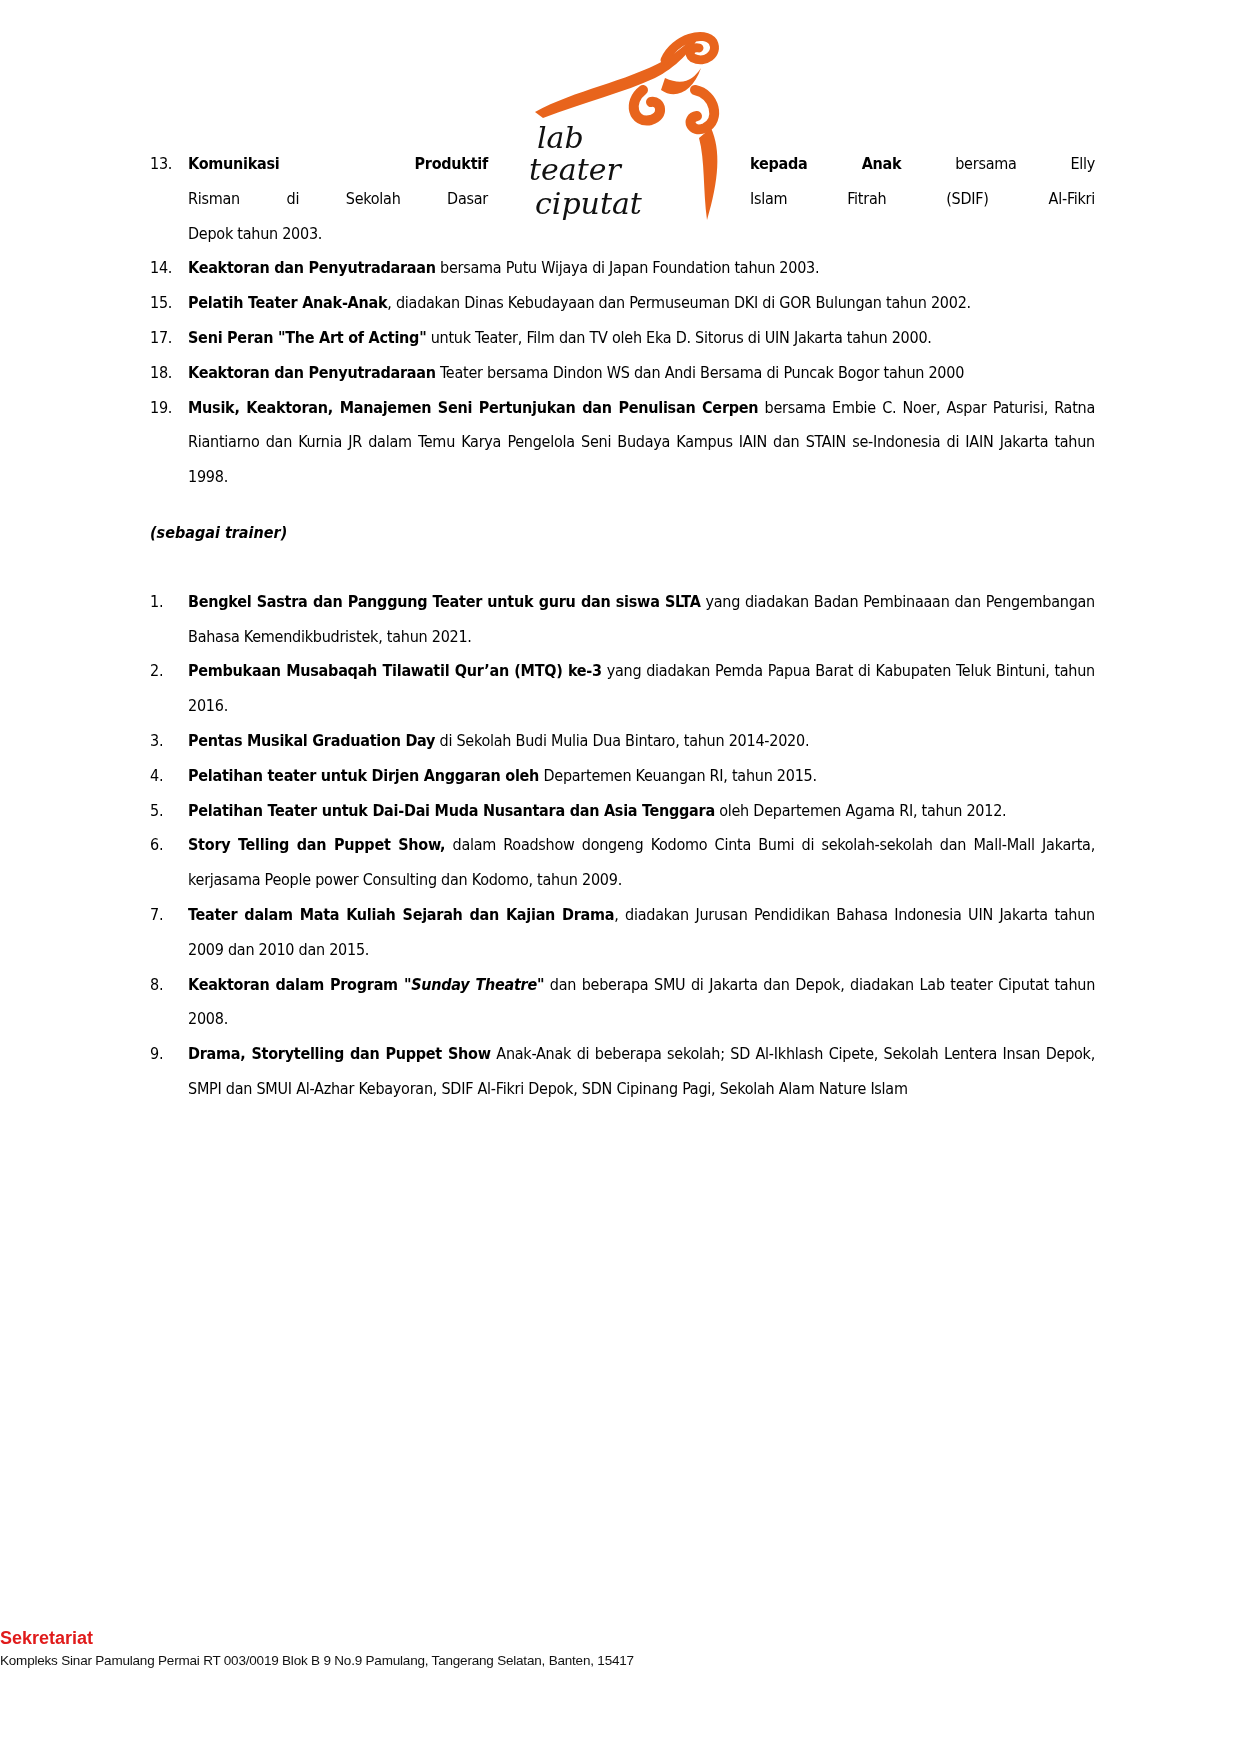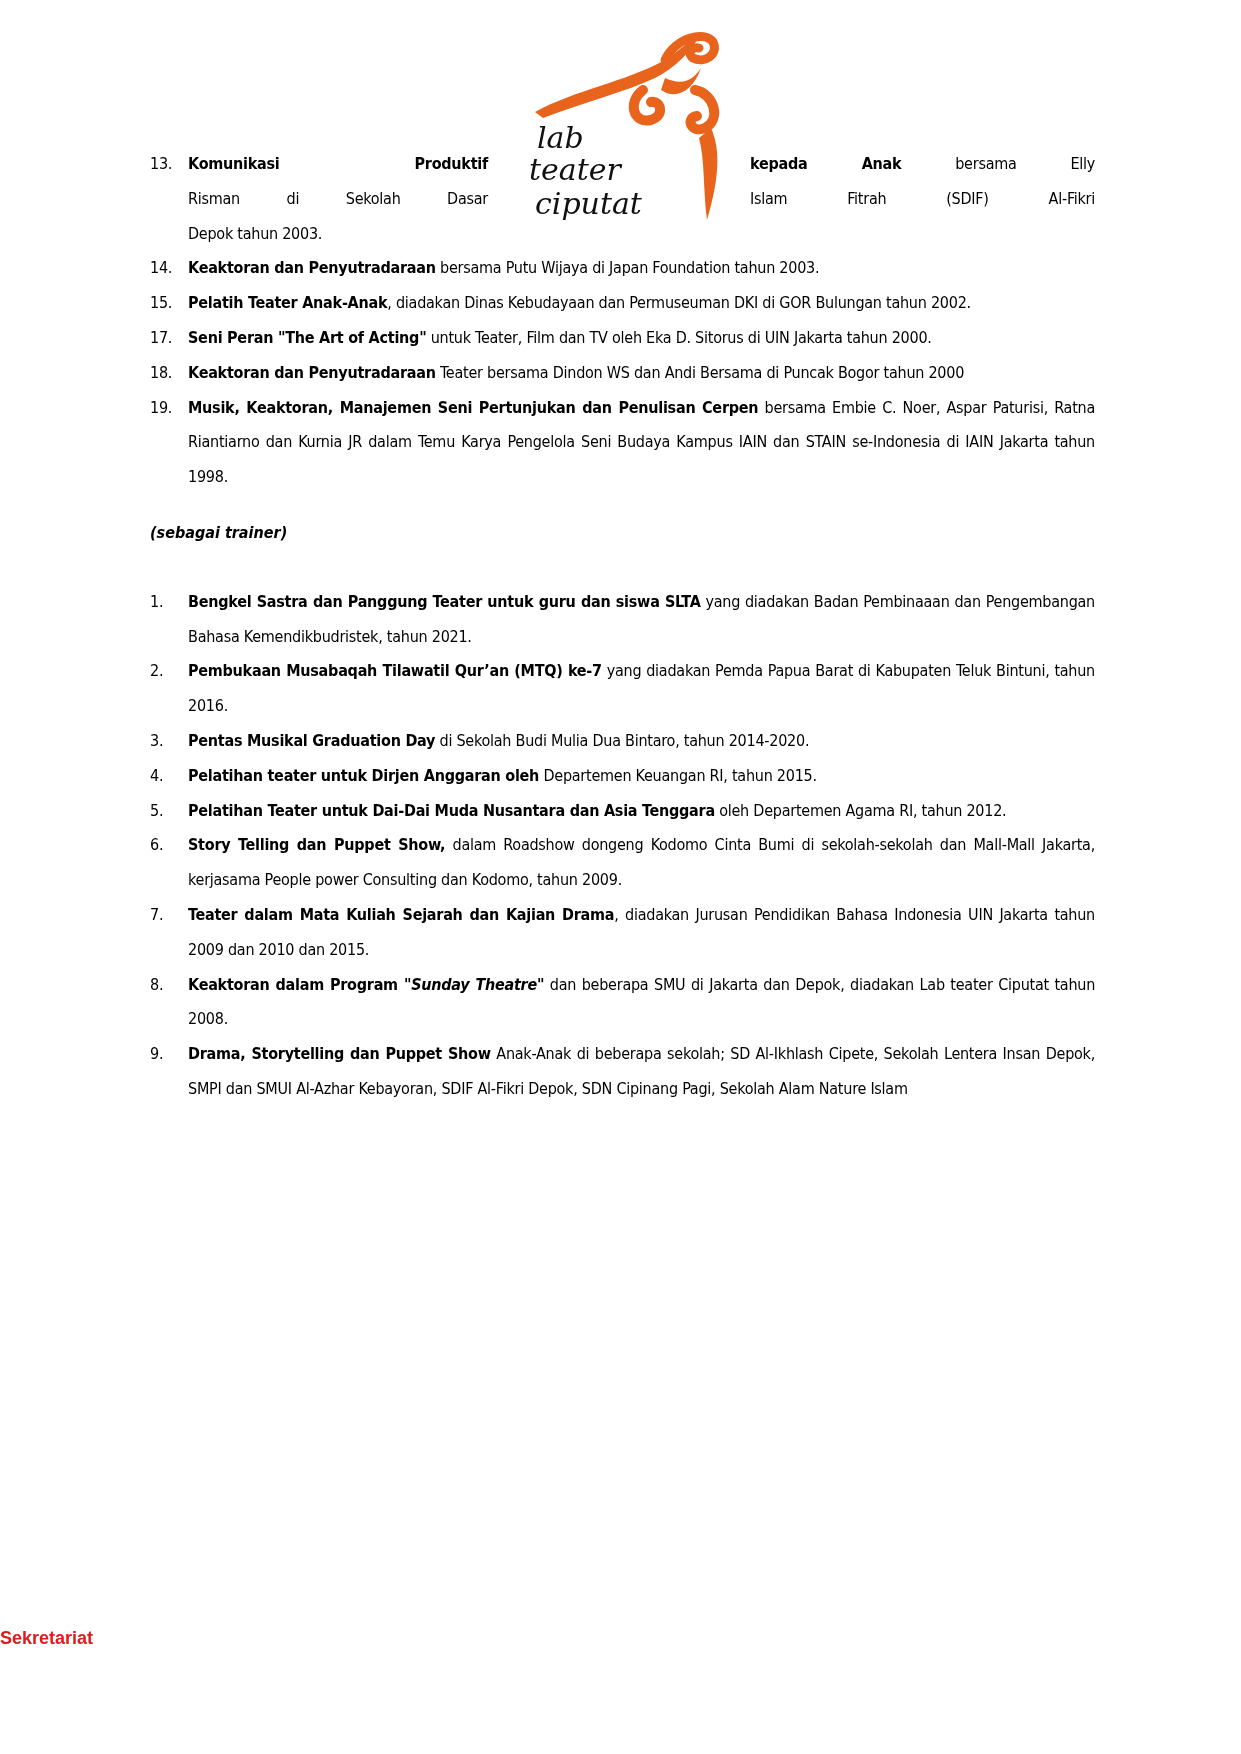--- a/index.html
+++ b/index.html
@@ -107,21 +107,21 @@
     </div>
 
     <div class="section-heading">(sebagai trainer)</div>
 
     <div class="item">
       <span class="num">1.</span>
       <span class="b">Bengkel Sastra dan Panggung Teater untuk guru dan siswa SLTA</span><span> yang diadakan Badan Pembinaaan dan Pengembangan Bahasa Kemendikbudristek, tahun 2021.</span>
     </div>
     <div class="item">
       <span class="num">2.</span>
-      <span class="b">Pembukaan Musabaqah Tilawatil Qur’an (MTQ) ke-7</span><span> yang diadakan Pemda Papua Barat di Kabupaten Teluk Bintuni, tahun 2016.</span>
+      <span class="b">Pembukaan Musabaqah Tilawatil Qur’an (MTQ) ke-3</span><span> yang diadakan Pemda Papua Barat di Kabupaten Teluk Bintuni, tahun 2016.</span>
     </div>
     <div class="item">
       <span class="num">3.</span>
       <span class="b">Pentas Musikal Graduation Day</span><span> di Sekolah Budi Mulia Dua Bintaro, tahun 2014-2020.</span>
     </div>
     <div class="item">
       <span class="num">4.</span>
       <span class="b">Pelatihan teater untuk Dirjen Anggaran oleh</span><span> Departemen Keuangan RI, tahun 2015.</span>
     </div>
     <div class="item">
@@ -141,15 +141,16 @@
       <span class="b">Keaktoran dalam Program </span><span class="bi">"Sunday Theatre"</span><span> dan beberapa SMU di Jakarta dan Depok, diadakan Lab teater Ciputat tahun 2008.</span>
     </div>
     <div class="item">
       <span class="num">9.</span>
       <span class="b">Drama, Storytelling dan Puppet Show</span><span> Anak-Anak di beberapa sekolah; SD Al-Ikhlash Cipete, Sekolah Lentera Insan Depok, SMPI dan SMUI Al-Azhar Kebayoran, SDIF Al-Fikri Depok, SDN Cipinang Pagi, Sekolah Alam Nature Islam</span>
     </div>
   </div>
 
   <div class="footer">
     <div class="title">Sekretariat</div>
+    <div class="line">Kompleks Sinar Pamulang Permai RT 003/0019 Blok B 9 No.9 Pamulang, Tangerang Selatan, Banten, 15417</div>
   </div>
 
 </div>
 
 </body></html>

